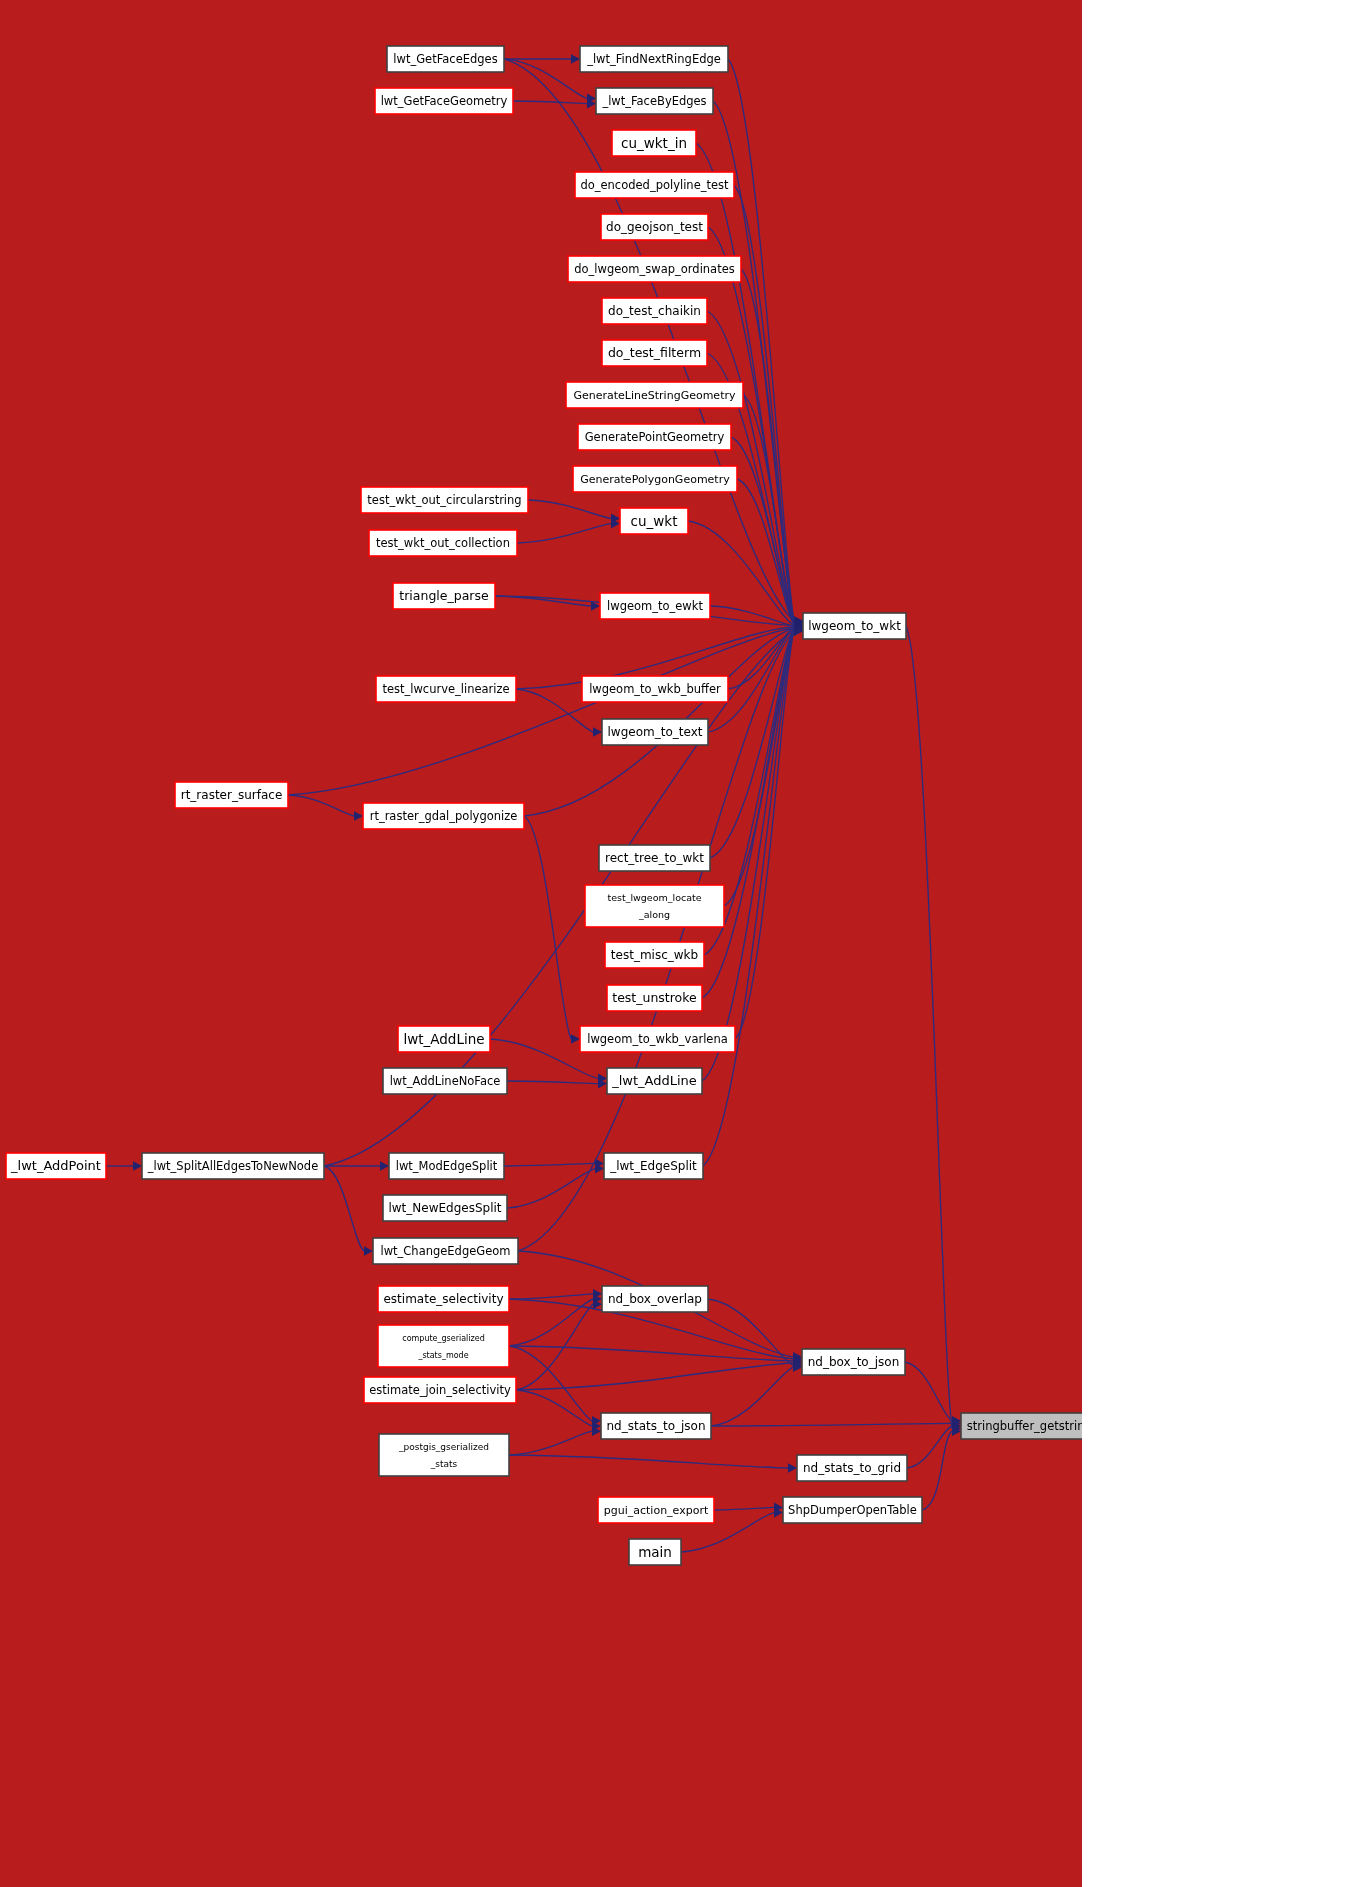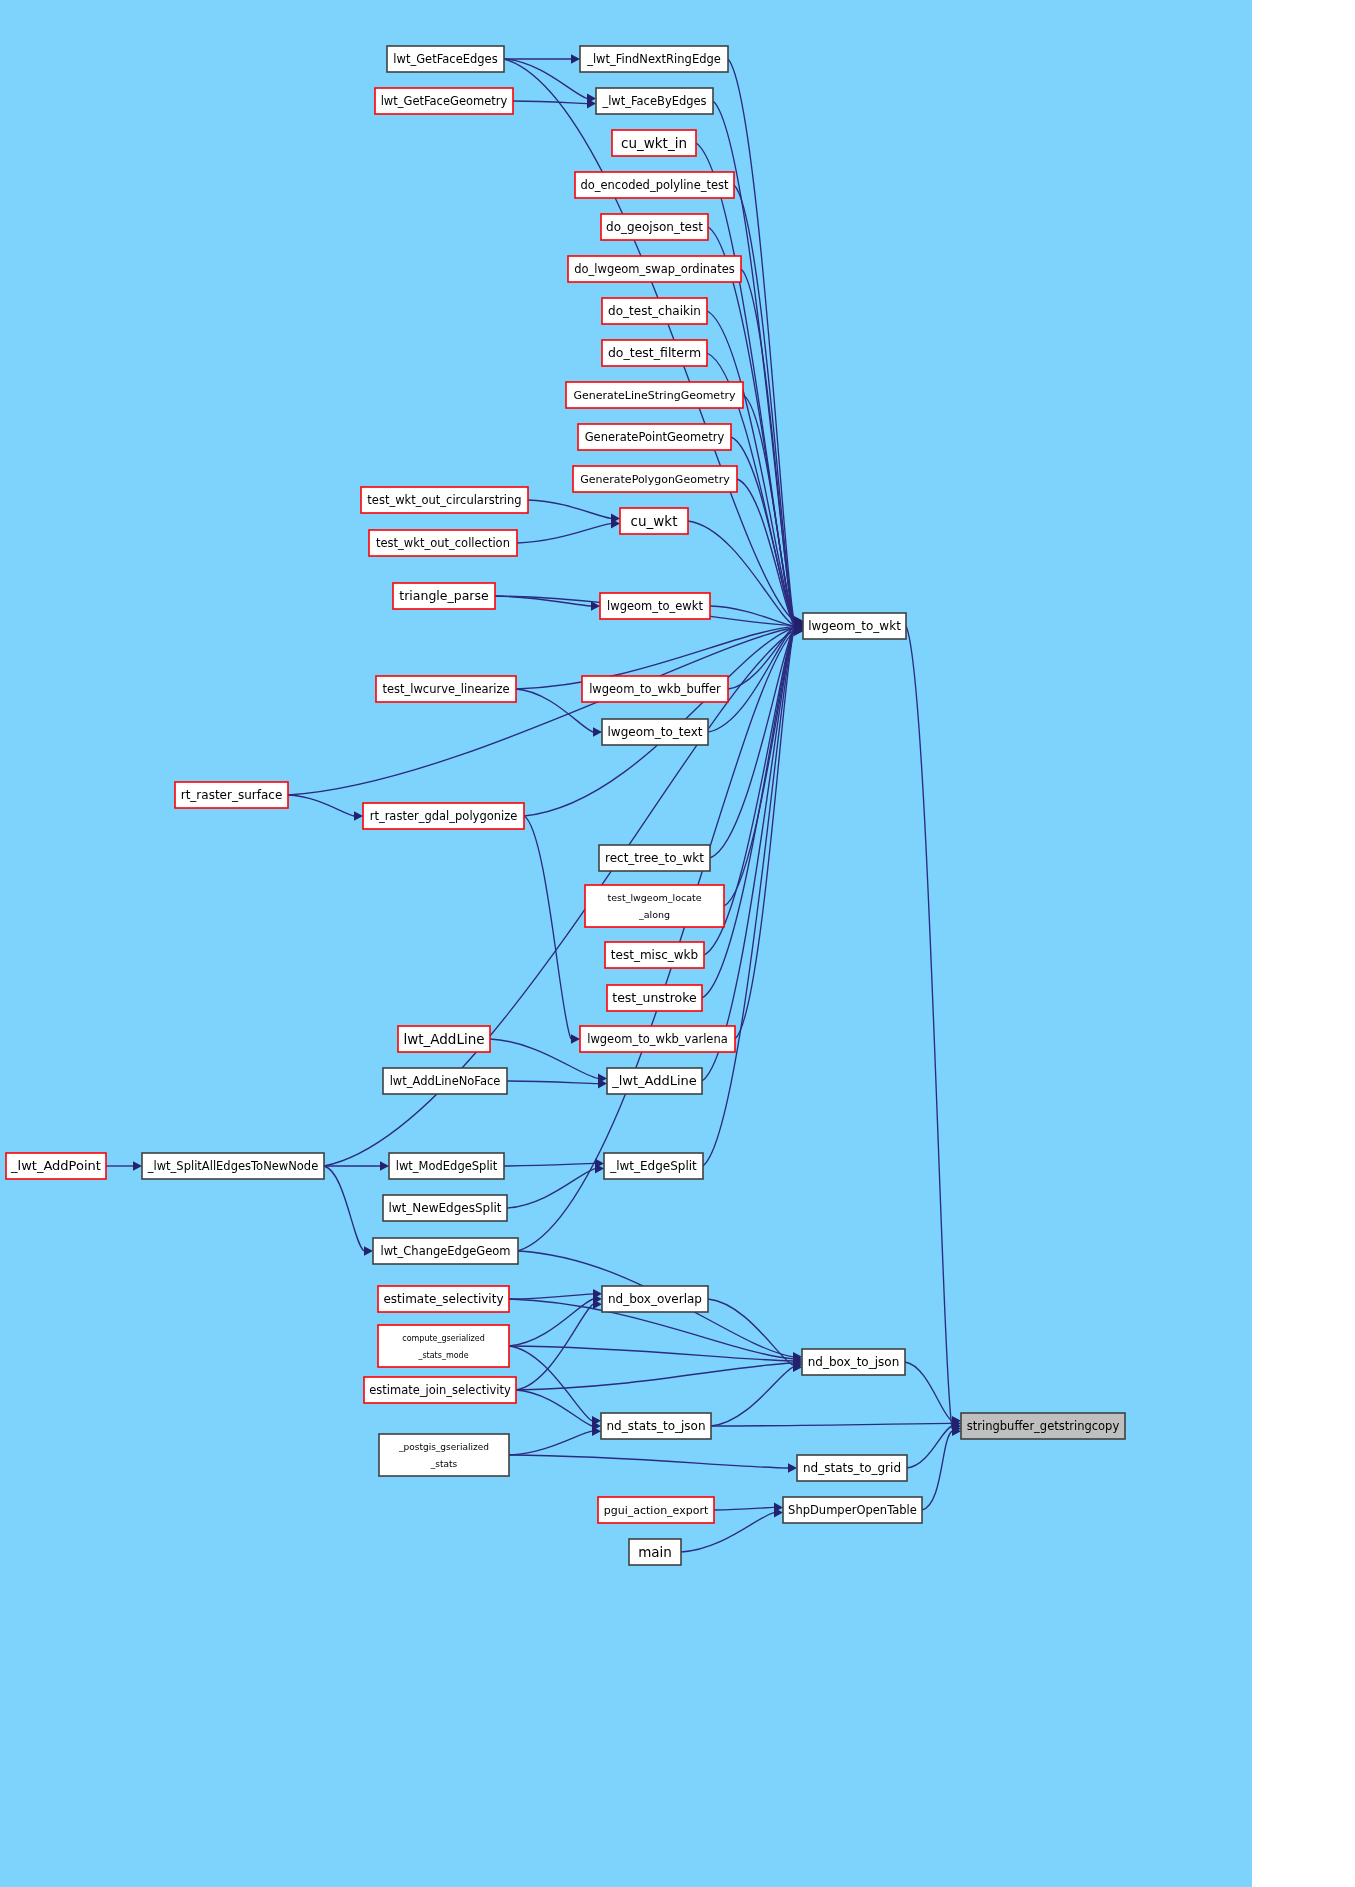--- a/index.html
+++ b/index.html
@@ -1,17 +1,17 @@
 <!DOCTYPE html>
 <html><head>
 <meta charset="utf-8">
 <style>
   html,body{margin:0;padding:0;background:#ffffff;}
   body{font-family:"DejaVu Sans","Liberation Sans",sans-serif;}
-  #graph-root{position:relative;width:1252px;height:1887px;overflow:hidden;background:#7dd3fc;}
+  #graph-root{position:relative;width:1082px;height:1887px;overflow:hidden;background:#b91c1c;}
   svg#callgraph{position:absolute;left:0;top:0;width:1355px;height:1887px;display:block;}
   .node-rect{fill:#ffffff;stroke:#404040;stroke-width:1.6;}
   .node-rect.red{stroke:#ff0000;stroke-width:1.6;}
   .node-rect.hl{fill:#bfbfbf;stroke:#404040;stroke-width:1.6;}
   .node-label{font-family:"DejaVu Sans","Liberation Sans",sans-serif;font-size:13.5px;fill:#000000;
               text-anchor:middle;dominant-baseline:middle;white-space:pre;}
   .edge-path{fill:none;stroke:#2b2b7f;stroke-width:1.35;}
   .edge-head{fill:#22226e;stroke:none;}
 </style>
 </head>

